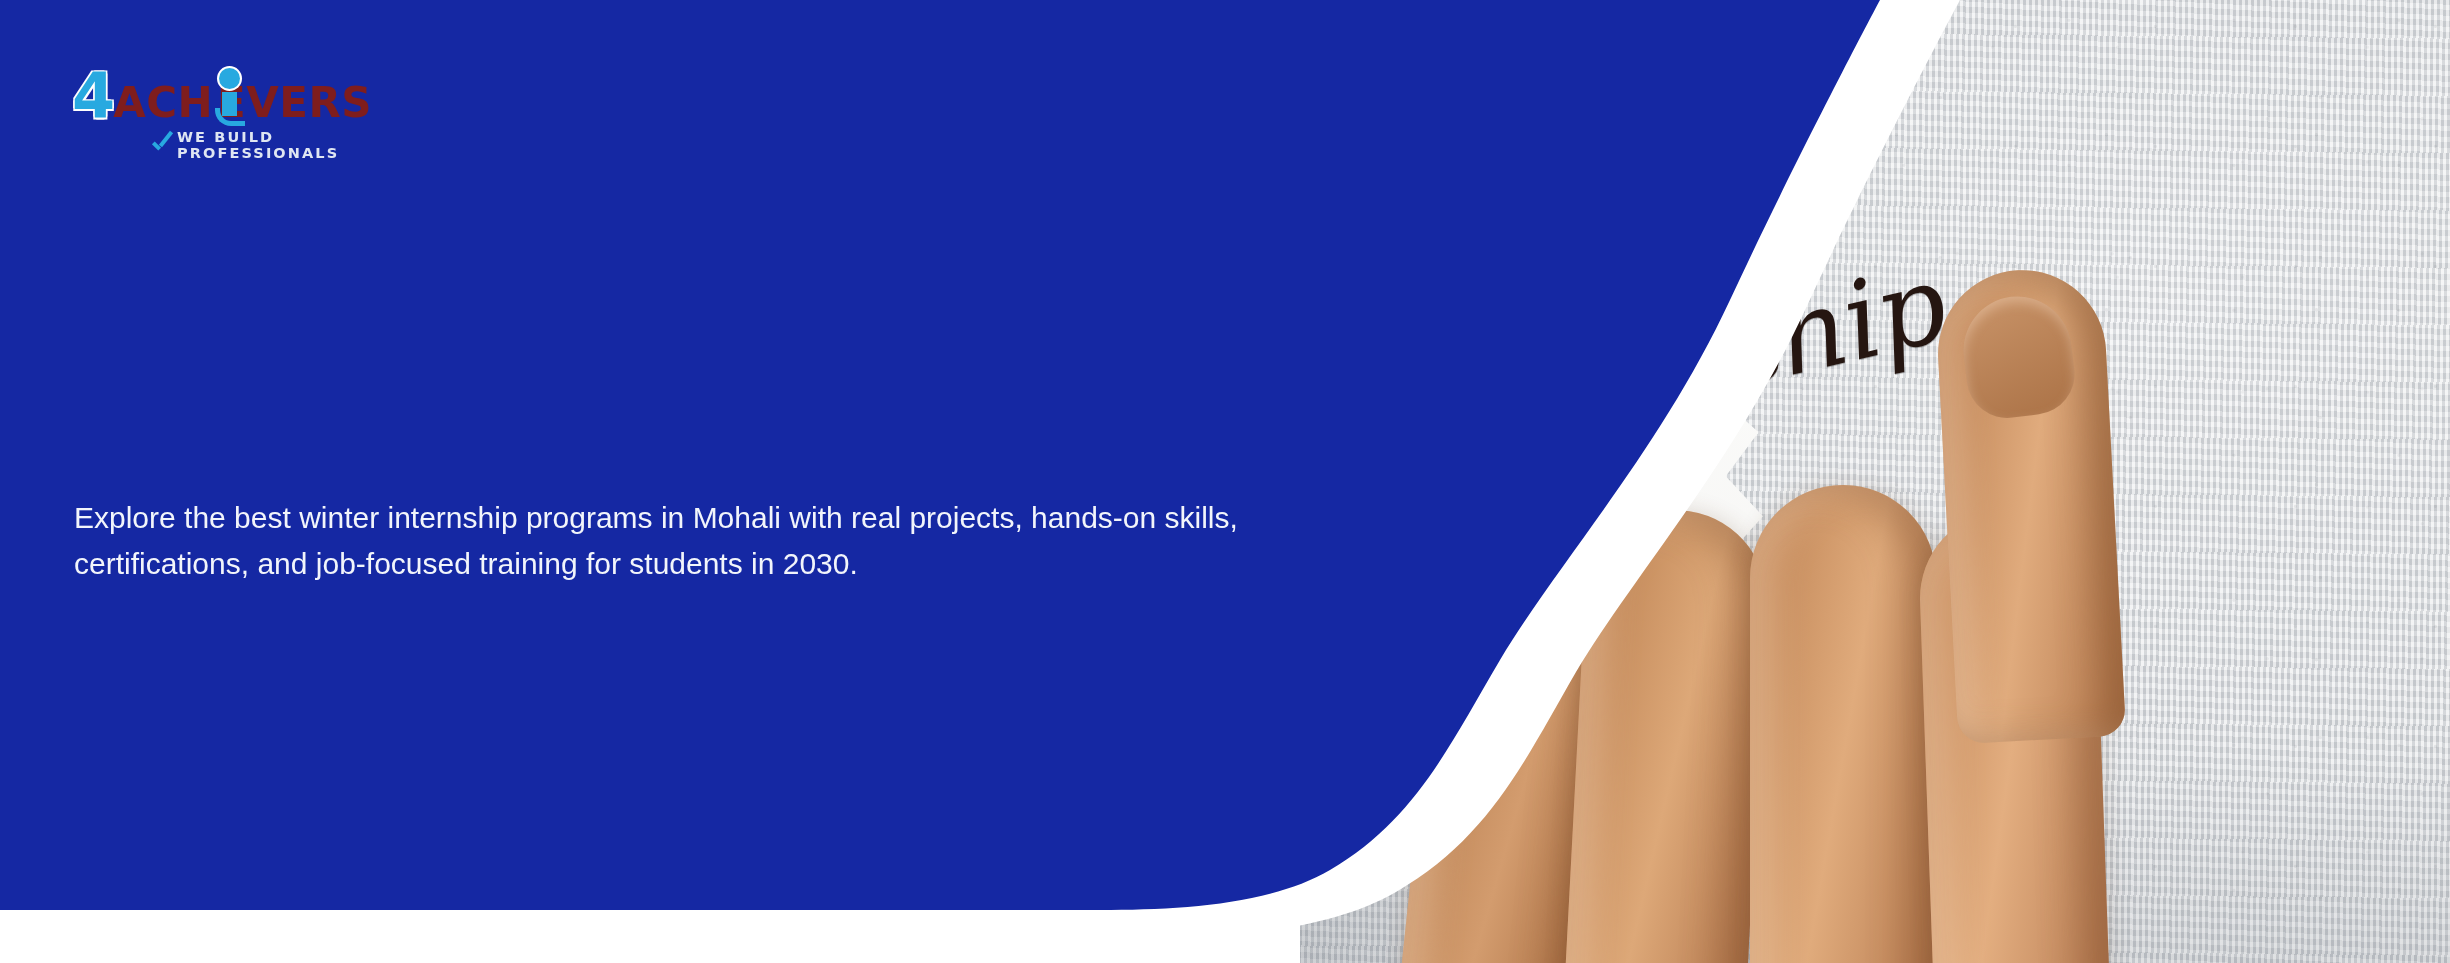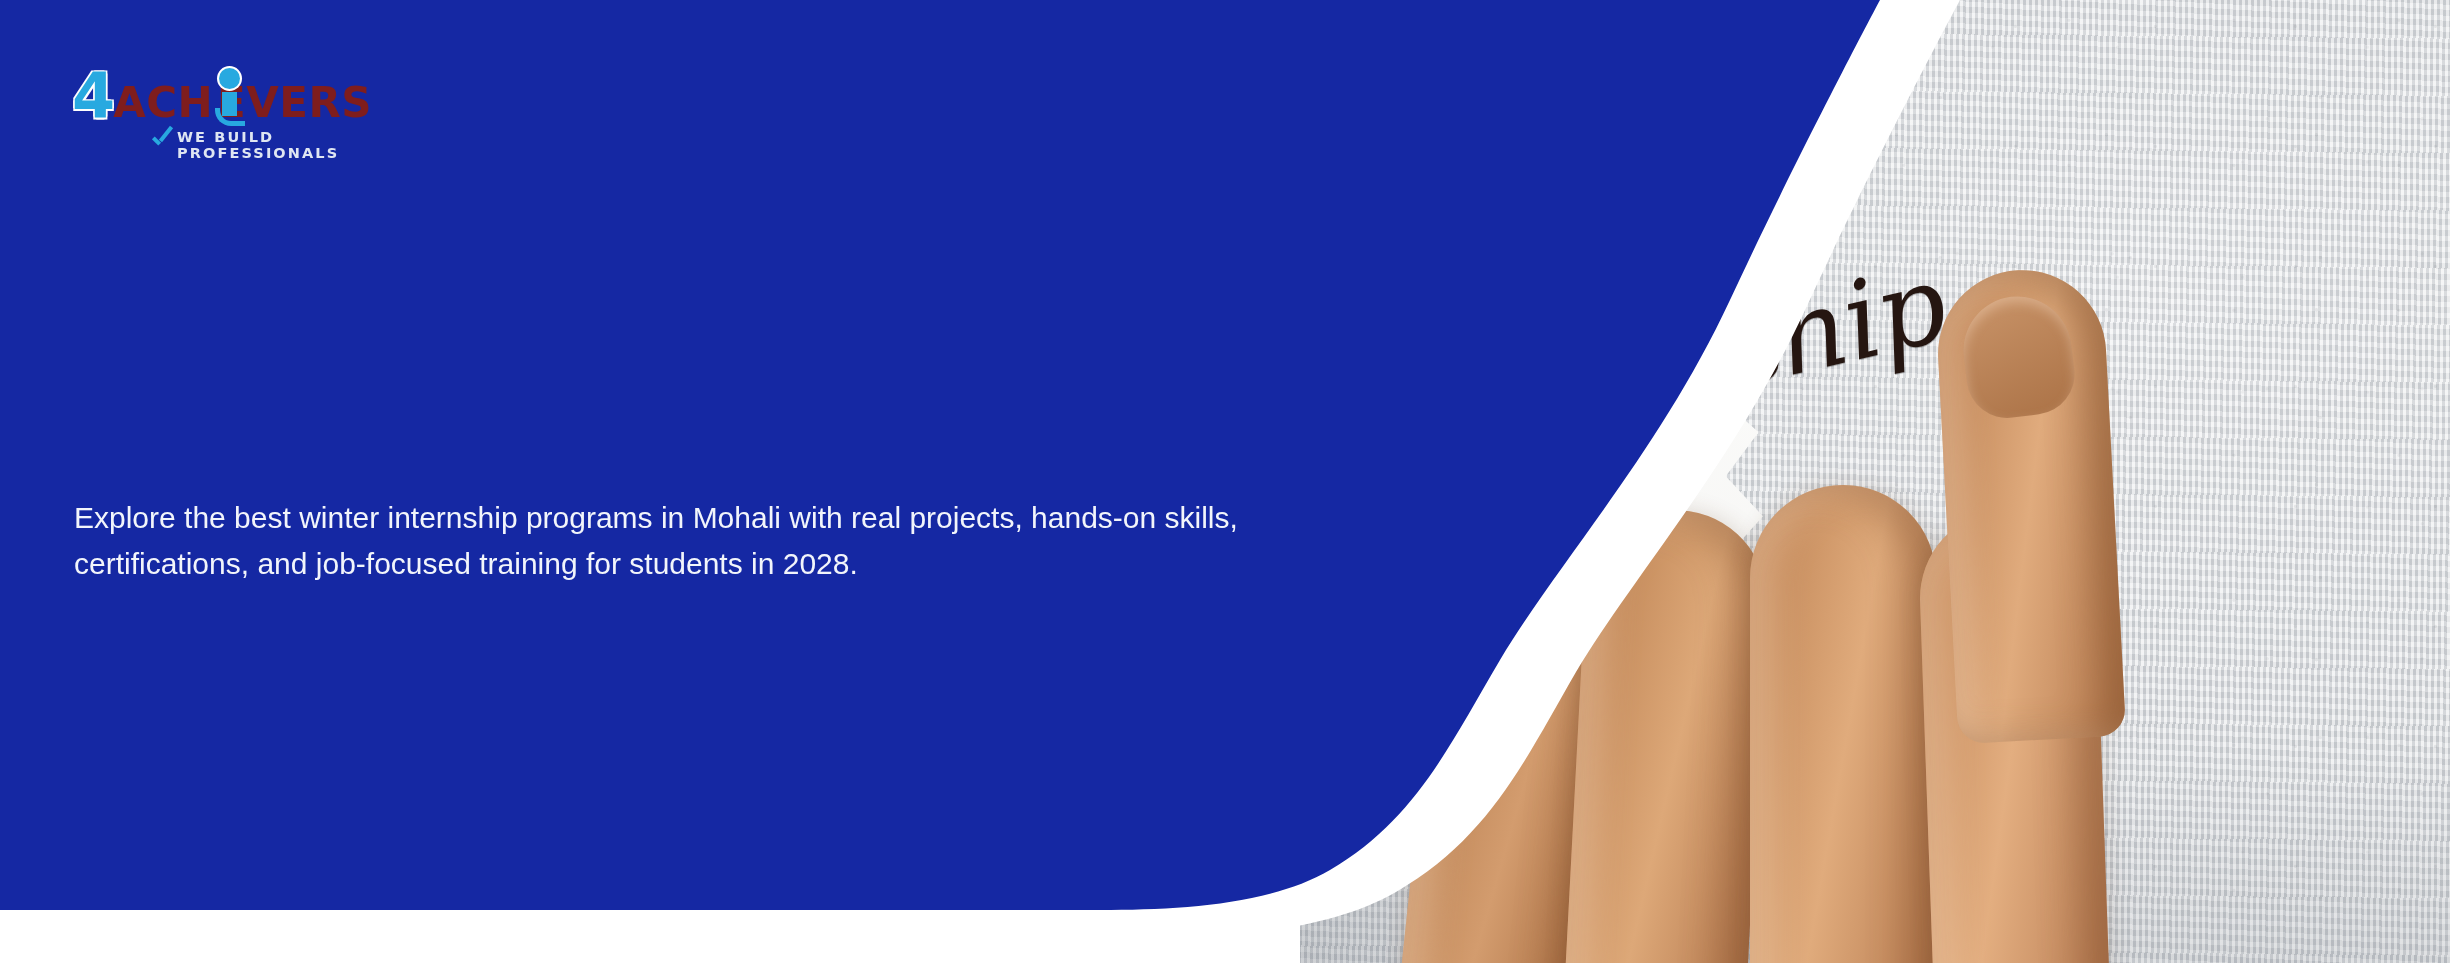--- a/index.html
+++ b/index.html
@@ -118,21 +118,21 @@
             margin-left:-2px; }
   .logo-i { position:relative; display:inline-block; width:34px; height:52px; }
   .logo-i .i-dot { position:absolute; left:6px; top:-4px; width:21px; height:21px;
             border-radius:50%; background:#28A9E0;
             box-shadow:0 0 0 2px #fff; }
   .logo-i .i-stem { position:absolute; left:9px; top:20px; width:15px; height:24px;
             background:#28A9E0; }
   .logo-i .i-hook { position:absolute; left:2px; top:36px; width:30px; height:18px;
             border:5px solid #28A9E0; border-top:none; border-right:none;
             border-radius:0 0 0 16px; }
-  .logo-tag { display:flex; gap:8px; margin-top:5px;
+  .logo-tag { display:flex; align-items:center; gap:8px; margin-top:5px;
               margin-left:78px; }
   .tag-check { width:26px; height:22px; position:relative; }
   .tag-check::before { content:""; position:absolute; left:2px; top:10px;
             width:9px; height:4px; background:#28A9E0; transform:rotate(45deg); }
   .tag-check::after { content:""; position:absolute; left:7px; top:3px;
             width:18px; height:4px; background:#28A9E0; transform:rotate(-52deg); }
   .tag-text { font-size:14.5px; font-weight:700; letter-spacing:2.1px;
             color:#dfe6f2; font-family:"DejaVu Sans", sans-serif;
             text-transform:uppercase; }
 
@@ -190,16 +190,16 @@
         </span>
         <span class="logo-word">EVERS</span>
       </div>
       <div class="logo-tag">
         <span class="tag-check"></span>
         <span class="tag-text">We Build Professionals</span>
       </div>
     </div>
 
 
-    <p class="subtext">Explore the best winter internship programs in Mohali with real projects, hands-on skills, certifications, and job-focused training for students in 2028.</p>
+    <p class="subtext">Explore the best winter internship programs in Mohali with real projects, hands-on skills, certifications, and job-focused training for students in 2030.</p>
 
   </div>
 </div>
 
 </body></html>

